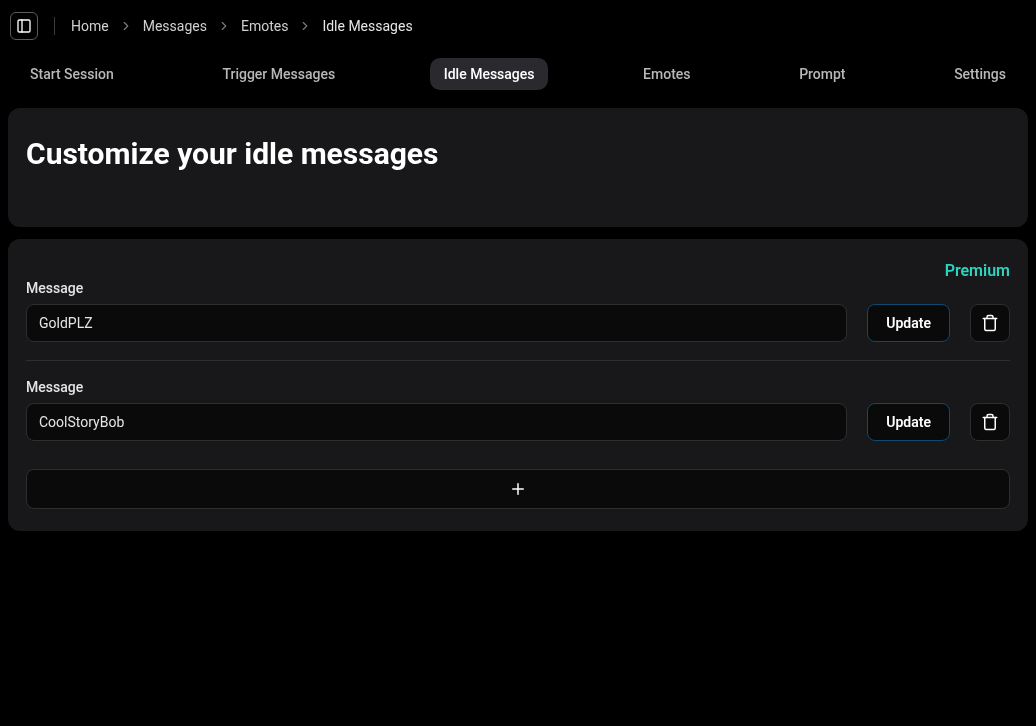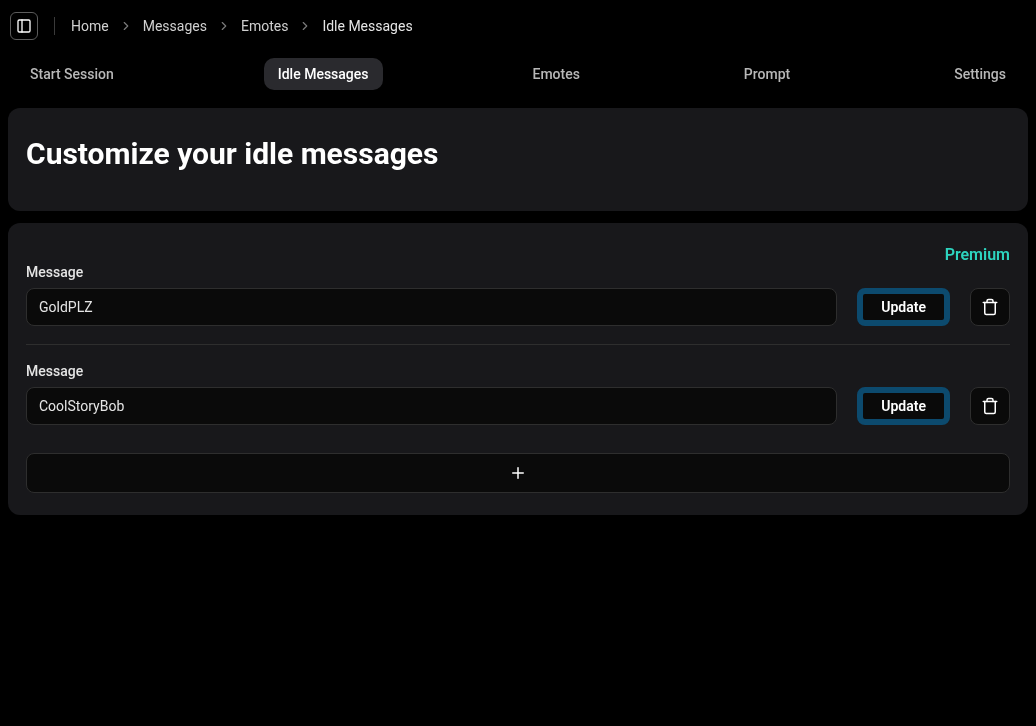--- a/index.html
+++ b/index.html
@@ -88,21 +88,21 @@
     .panel {
       background: #18181b;
       border-radius: 12px;
       padding: 28px 18px;
       margin-bottom: 12px;
     }
     .heading {
       font-size: 30px;
       font-weight: 700;
       color: #ffffff;
-      margin-bottom: 12px;
+      margin-bottom: 28px;
     }
     .description {
       font-size: 16px;
       color: #9c9c9c;
       line-height: 1.5;
       max-width: 680px;
     }
     .panel-messages {
       background: #18181b;
       border-radius: 12px;
@@ -137,21 +137,21 @@
       background: #0a0a0a;
       border: 1px solid #2e2e2e;
       border-radius: 8px;
       padding: 10px 12px;
       font-size: 14px;
       color: #e5e5e5;
       font-family: inherit;
     }
     .update-btn {
       background: #0a0a0a;
-      border: 6px solid #0c4a6e;
+      border: 1px solid #0c4a6e;
       border-radius: 8px;
       padding: 0 18px;
       font-size: 14px;
       color: #ffffff;
       font-weight: 600;
       cursor: pointer;
       font-family: inherit;
     }
     .delete-btn {
       background: #0a0a0a;
@@ -220,20 +220,21 @@
       <svg viewBox="0 0 24 24" fill="none" stroke-width="2" stroke-linecap="round" stroke-linejoin="round">
           <polyline points="9 18 15 12 9 6"></polyline>
         </svg>
     </span>
     <span class="breadcrumb-item current">Idle Messages</span>
   </nav>
 </div>
 
 <div class="tabs">
   <div class="tab">Start Session</div>
+  <div class="tab">Trigger Messages</div>
   <div class="tab active">Idle Messages</div>
   <div class="tab">Emotes</div>
   <div class="tab">Prompt</div>
   <div class="tab">Settings</div>
 </div>
 
 <div class="content">
   <div class="panel">
     <h1 class="heading">Customize your idle messages</h1>
   </div>

